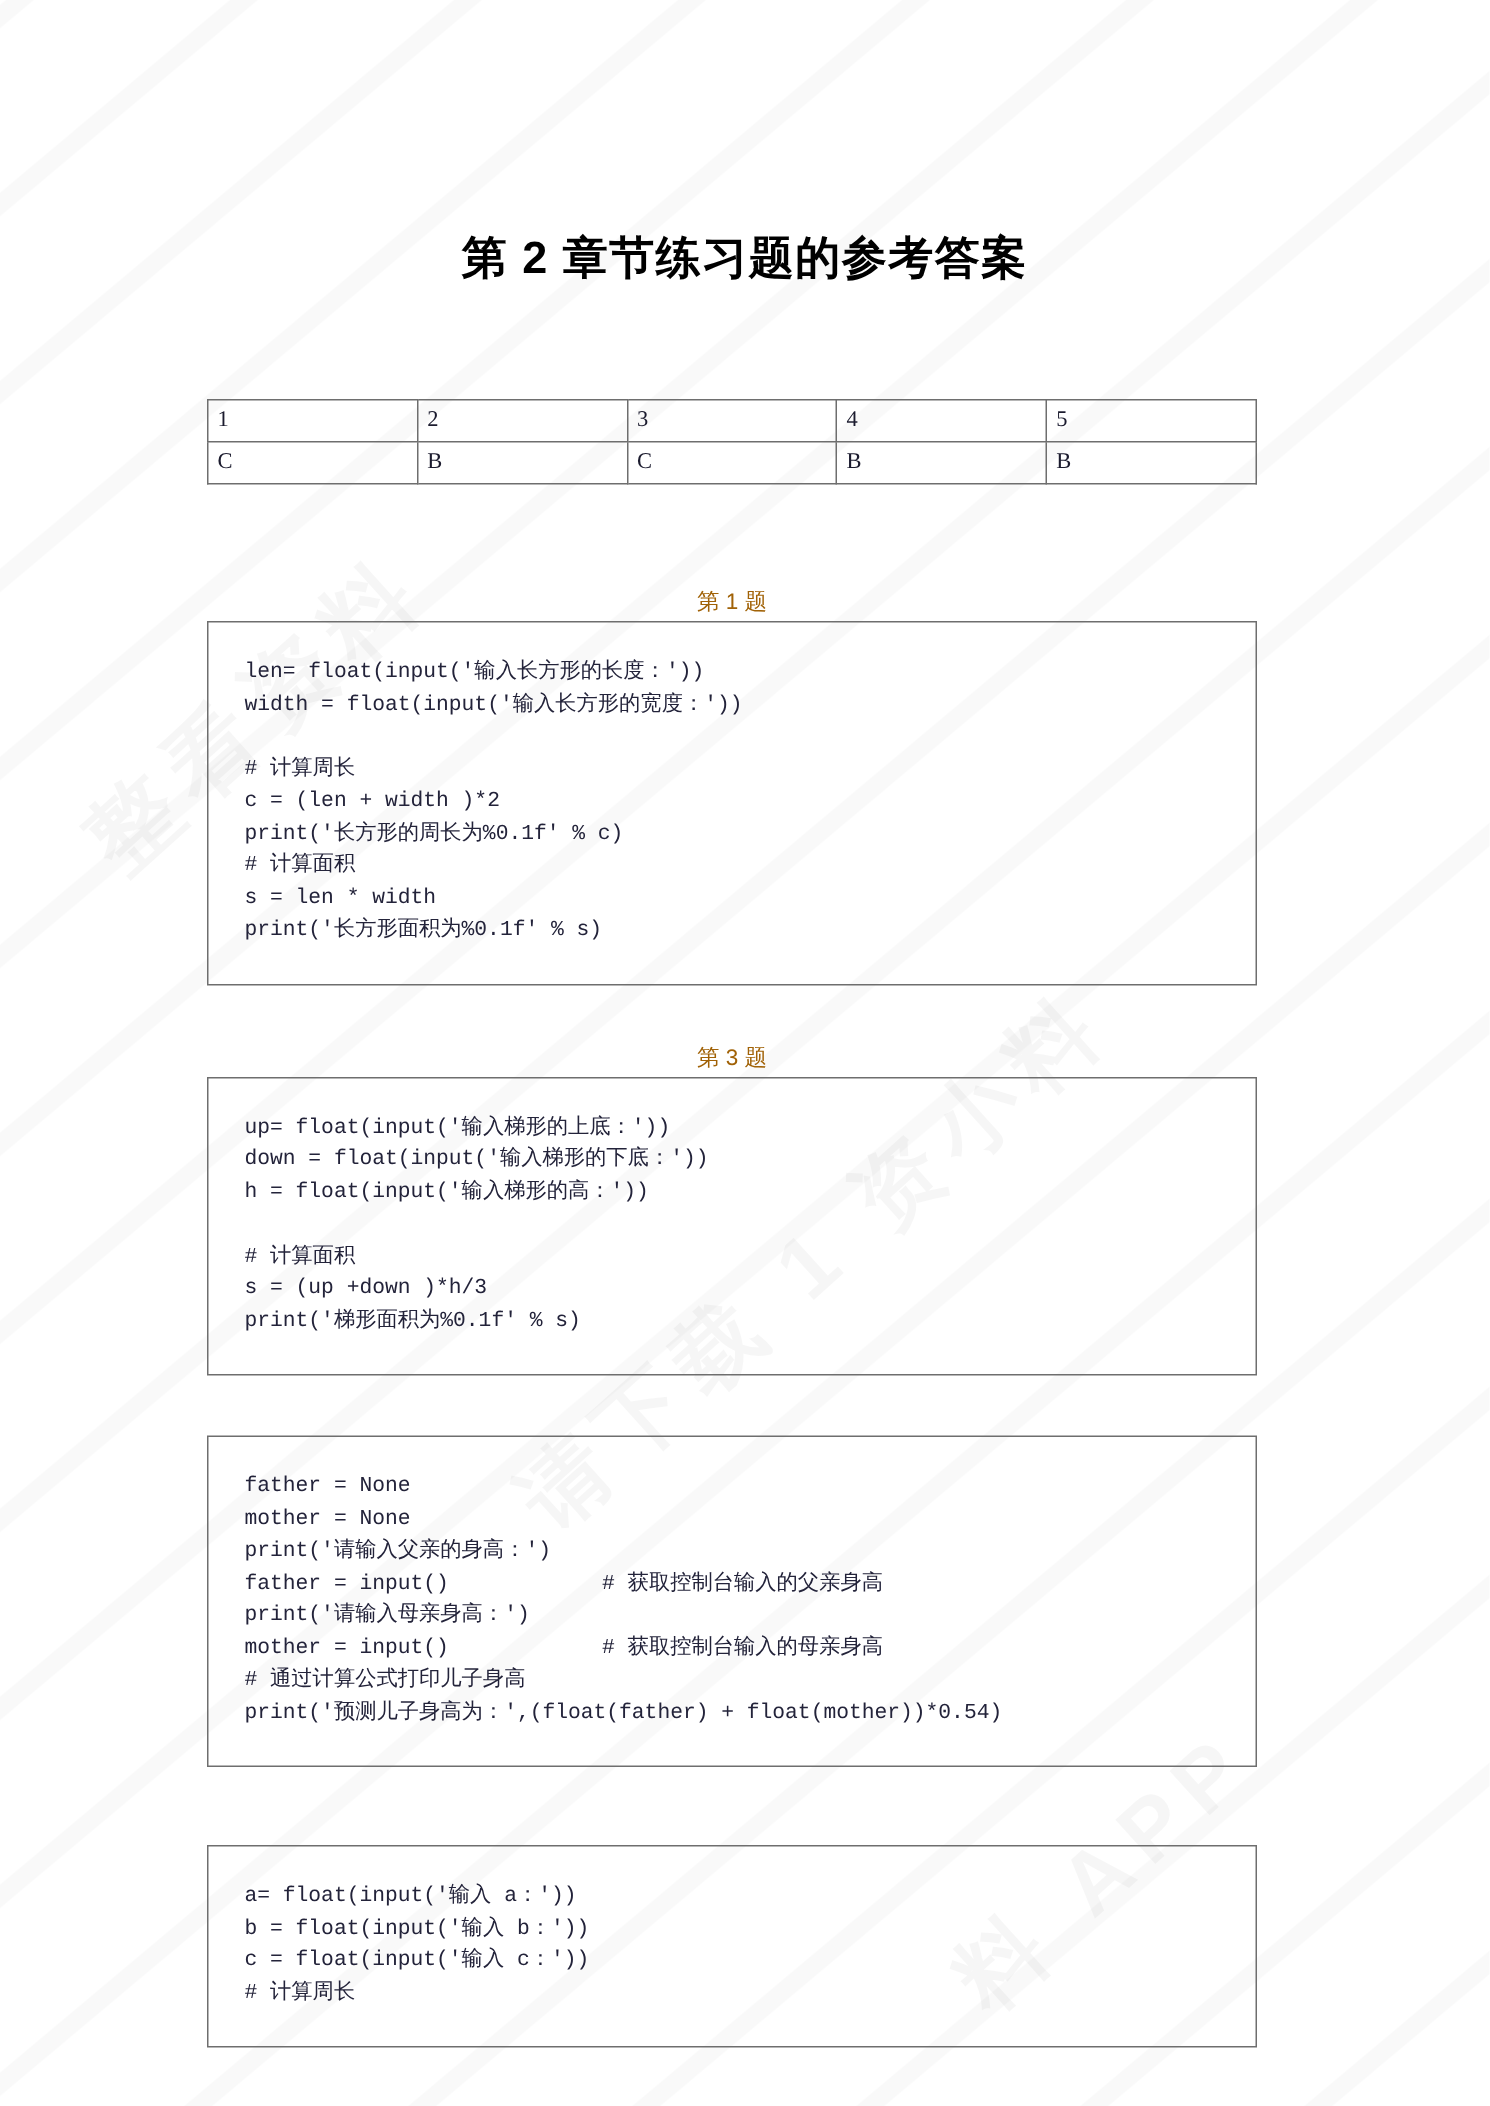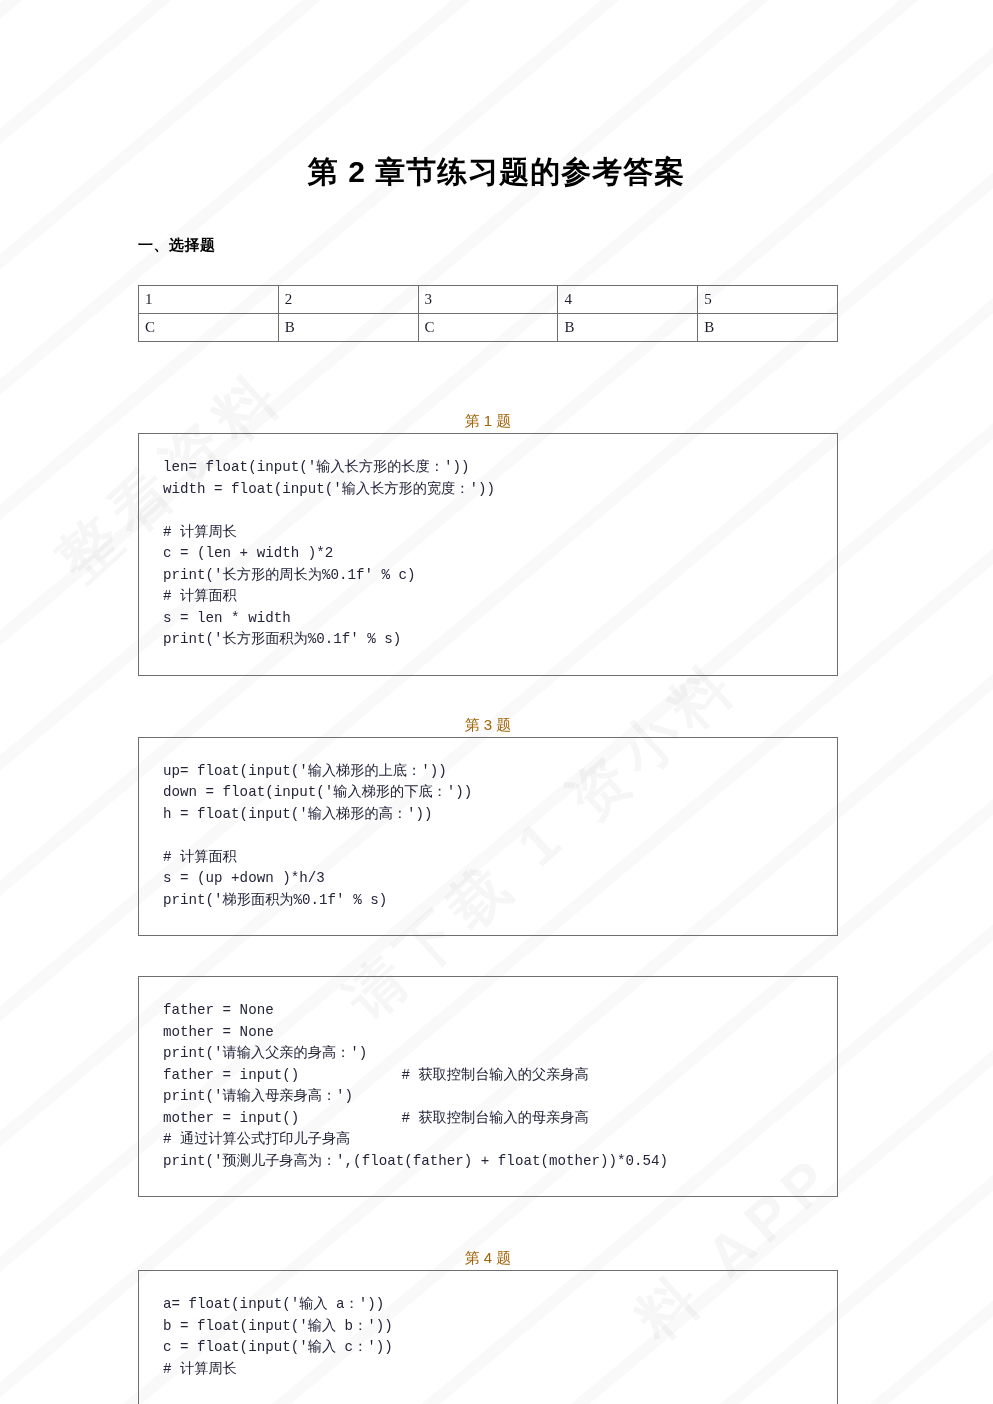--- a/index.html
+++ b/index.html
@@ -160,21 +160,20 @@
   <div class="wm-text wm-b">请下载 1 资小料</div>
   <div class="wm-text wm-c">料 APP</div>
 </div>
 
 <div id="page">
 
   <div id="doc-title">第 2 章节练习题的参考答案</div>
 
   <div class="content">
 
-    <div class="section-heading">一、选择题</div>
 
     <table class="answers">
       <tbody>
           <tr>
         <td>1</td>
         <td>2</td>
         <td>3</td>
         <td>4</td>
         <td>5</td>
       </tr>
@@ -234,21 +233,20 @@
 print('请输入母亲身高：')
 mother = input()            # 获取控制台输入的母亲身高
 # 通过计算公式打印儿子身高
 print('预测儿子身高为：',(float(father) + float(mother))*0.54)</pre>
       </div>
     </div>
 
     <div class="spacer-52"></div>
 
     <div>
-      <div class="q-label">第 4 题</div>
       <div class="code-box">
         <pre>a= float(input('输入 a：'))
 b = float(input('输入 b：'))
 c = float(input('输入 c：'))
 # 计算周长</pre>
       </div>
     </div>
 
   </div>
 </div>

